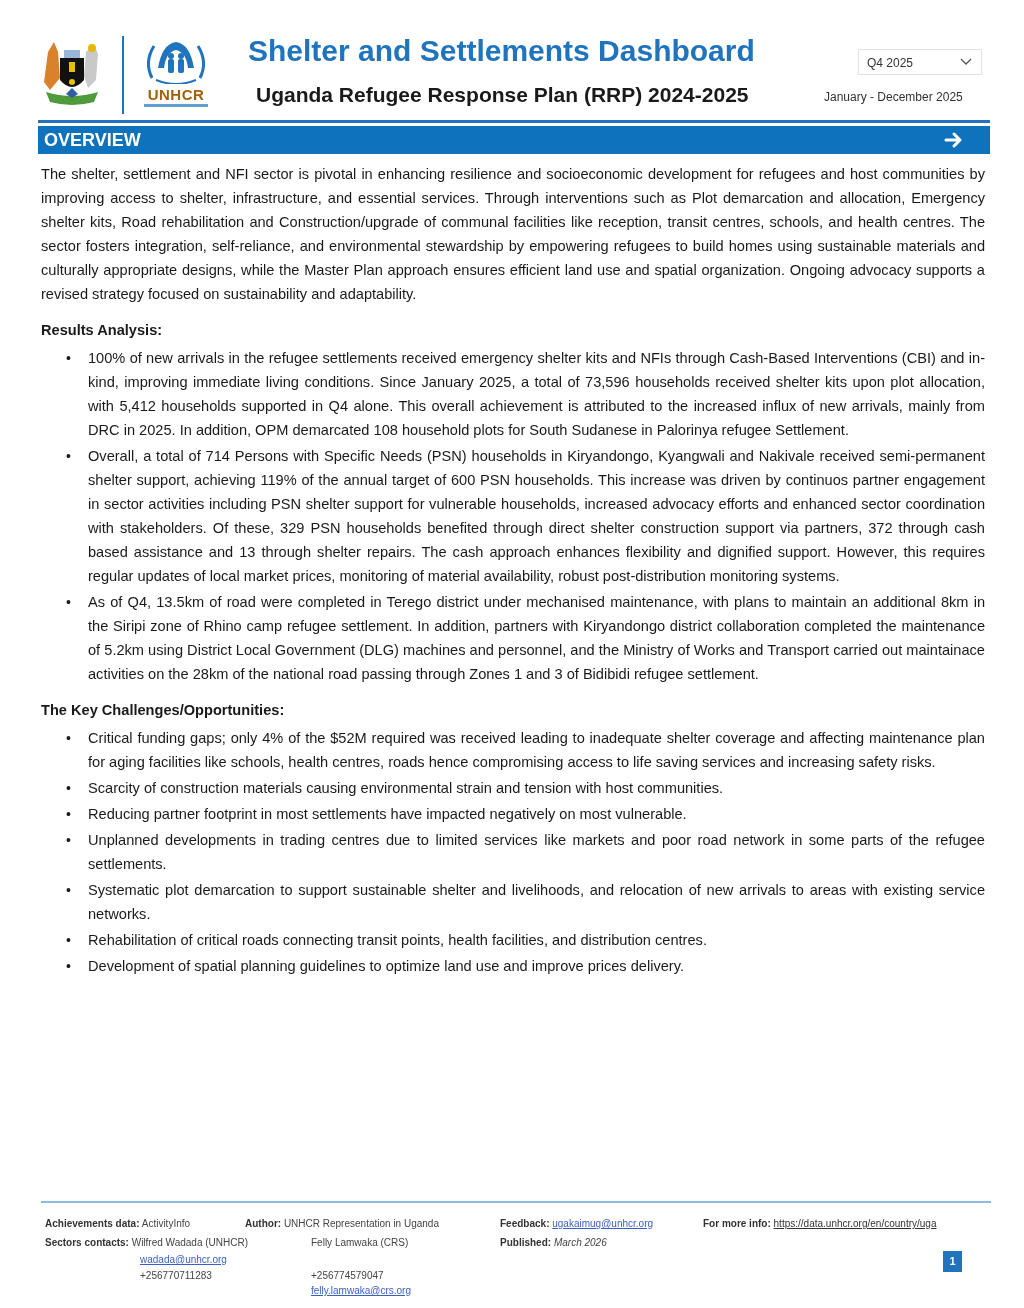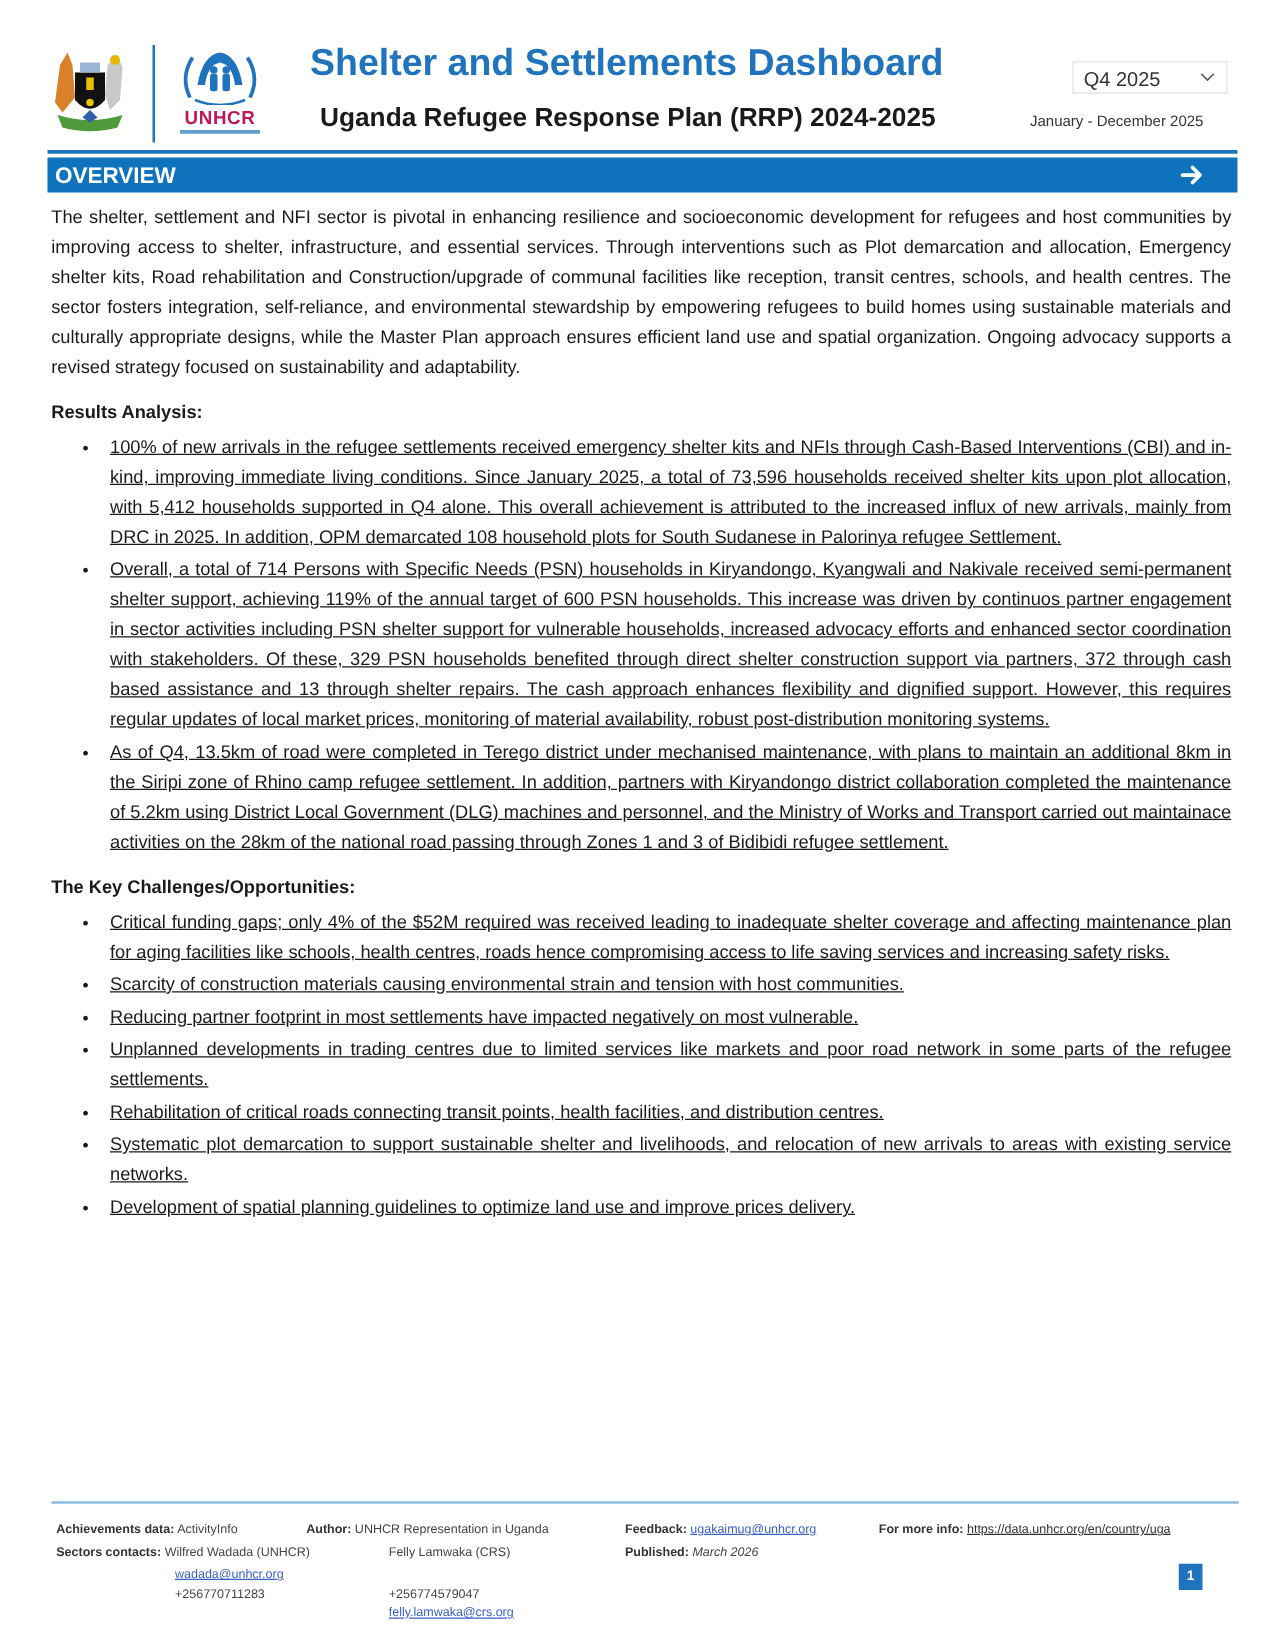--- a/index.html
+++ b/index.html
@@ -5,42 +5,42 @@
   html, body { margin: 0; padding: 0; background: #ffffff; }
   body { width: 1024px; height: 1308px; position: relative; overflow: hidden;
          font-family: "Liberation Sans", sans-serif; color: #1a1a1a; }
 
   
   .header { position: absolute; left: 0; top: 0; width: 1024px; height: 120px; }
   .coat { position: absolute; left: 40px; top: 38px; width: 64px; height: 68px; }
   .vdiv { position: absolute; left: 122px; top: 36px; width: 2px; height: 78px; background: #1f74bd; }
   .unhcr { position: absolute; left: 140px; top: 38px; width: 72px; height: 74px; }
   .unhcr-word { position: absolute; left: 0; top: 48px; width: 72px; text-align: center;
-                font-weight: bold; font-size: 15px; color: #be185d; letter-spacing: 0.5px; }
+                font-weight: bold; font-size: 15px; color: #a16207; letter-spacing: 0.5px; }
   .unhcr-tag { position: absolute; left: 4px; top: 66px; width: 64px; height: 3px; background: #1f74bd; opacity: .7; }
   .title { position: absolute; left: 248px; top: 34px; font-size: 30px; font-weight: bold; color: #1f74bd; white-space: nowrap; }
   .subtitle { position: absolute; left: 256px; top: 83px; font-size: 21px; font-weight: bold; color: #1a1a1a; white-space: nowrap; }
   .period-select { position: absolute; left: 858px; top: 49px; width: 124px; height: 26px; border: 1px solid #e2e2e2;
                    box-sizing: border-box; background: #fff; cursor: pointer; }
-  .period-select .val { position: absolute; left: 8px; top: 6px; font-size: 16px; color: #333; }
+  .period-select .val { position: absolute; left: 8px; top: 6px; font-size: 12px; color: #333; }
   .period-select .chev { position: absolute; right: 8px; top: 4px; width: 14px; height: 14px; }
   .period-range { position: absolute; left: 824px; top: 90px; font-size: 12px; color: #333; white-space: nowrap; }
 
   
   .topline { position: absolute; left: 38px; top: 120px; width: 952px; height: 3px; background: #1f74bd; }
   .overview-bar { position: absolute; left: 38px; top: 126px; width: 952px; height: 28px; background: #0f72bd; }
   .overview-bar .label { position: absolute; left: 6px; top: 4px; font-size: 18px; font-weight: bold; color: #fff; }
   .overview-bar .arrow { position: absolute; right: 26px; top: 5px; width: 20px; height: 18px; cursor: pointer; }
 
   
   .content { position: absolute; left: 41px; top: 162px; width: 944px; font-size: 14.6px; line-height: 24px; color: #1a1a1a; }
   .para { margin: 0; text-align: justify; }
   .section-h { margin: 12px 0 4px 0; font-weight: bold; font-size: 14.6px; }
   ul.bul { margin: 0; padding-left: 47px; list-style: none; }
-  ul.bul li { position: relative; text-align: justify; margin-bottom: 2px; text-decoration: underline; }
+  ul.bul li { position: relative; text-align: justify; margin-bottom: 2px; }
   ul.bul li::before { content: "•"; position: absolute; left: -22px; top: 0; font-size: 14px; }
 
   
   .footline { position: absolute; left: 41px; top: 1201px; width: 950px; height: 2px; background: #8bbde3; }
   .foot { position: absolute; font-size: 10px; color: #444; white-space: nowrap; margin-top: 11px; }
   .foot b { color: #333; }
   .foot a { color: #3b5fc7; text-decoration: underline; }
   .foot .it { font-style: italic; }
   .pagebox { position: absolute; left: 943px; top: 1251px; width: 19px; height: 21px; background: #1f74bd;
              color: #fff; font-size: 11px; font-weight: bold; text-align: center; line-height: 21px; }
@@ -111,22 +111,22 @@
     <ul class="bul">
       <li>Critical funding gaps; only 4% of the $52M required was received leading to inadequate shelter coverage and affecting maintenance plan for aging facilities like schools, health centres, roads hence compromising access to life saving services and increasing safety risks.</li>
       <li>Scarcity of construction materials causing environmental strain and tension with host communities.</li>
       <li>Reducing partner footprint in most settlements have impacted negatively on most vulnerable.</li>
       <li>Unplanned developments in trading centres due to limited services like markets and poor road network in some parts of the refugee settlements.</li>
     </ul>
   </div>
 
   <div>
     <ul class="bul">
+      <li>Systematic plot demarcation to support sustainable shelter and livelihoods, and relocation of new arrivals to areas with existing service networks.</li>
       <li>Rehabilitation of critical roads connecting transit points, health facilities, and distribution centres.</li>
-      <li>Systematic plot demarcation to support sustainable shelter and livelihoods, and relocation of new arrivals to areas with existing service networks.</li>
       <li>Development of spatial planning guidelines to optimize land use and improve prices delivery.</li>
     </ul>
   </div>
 </div>
 
 <div class="footline"></div>
 
 <div class="foot" style="left:45px; top:1207px;">
   <b>Achievements data:</b>
   <span>ActivityInfo</span>

